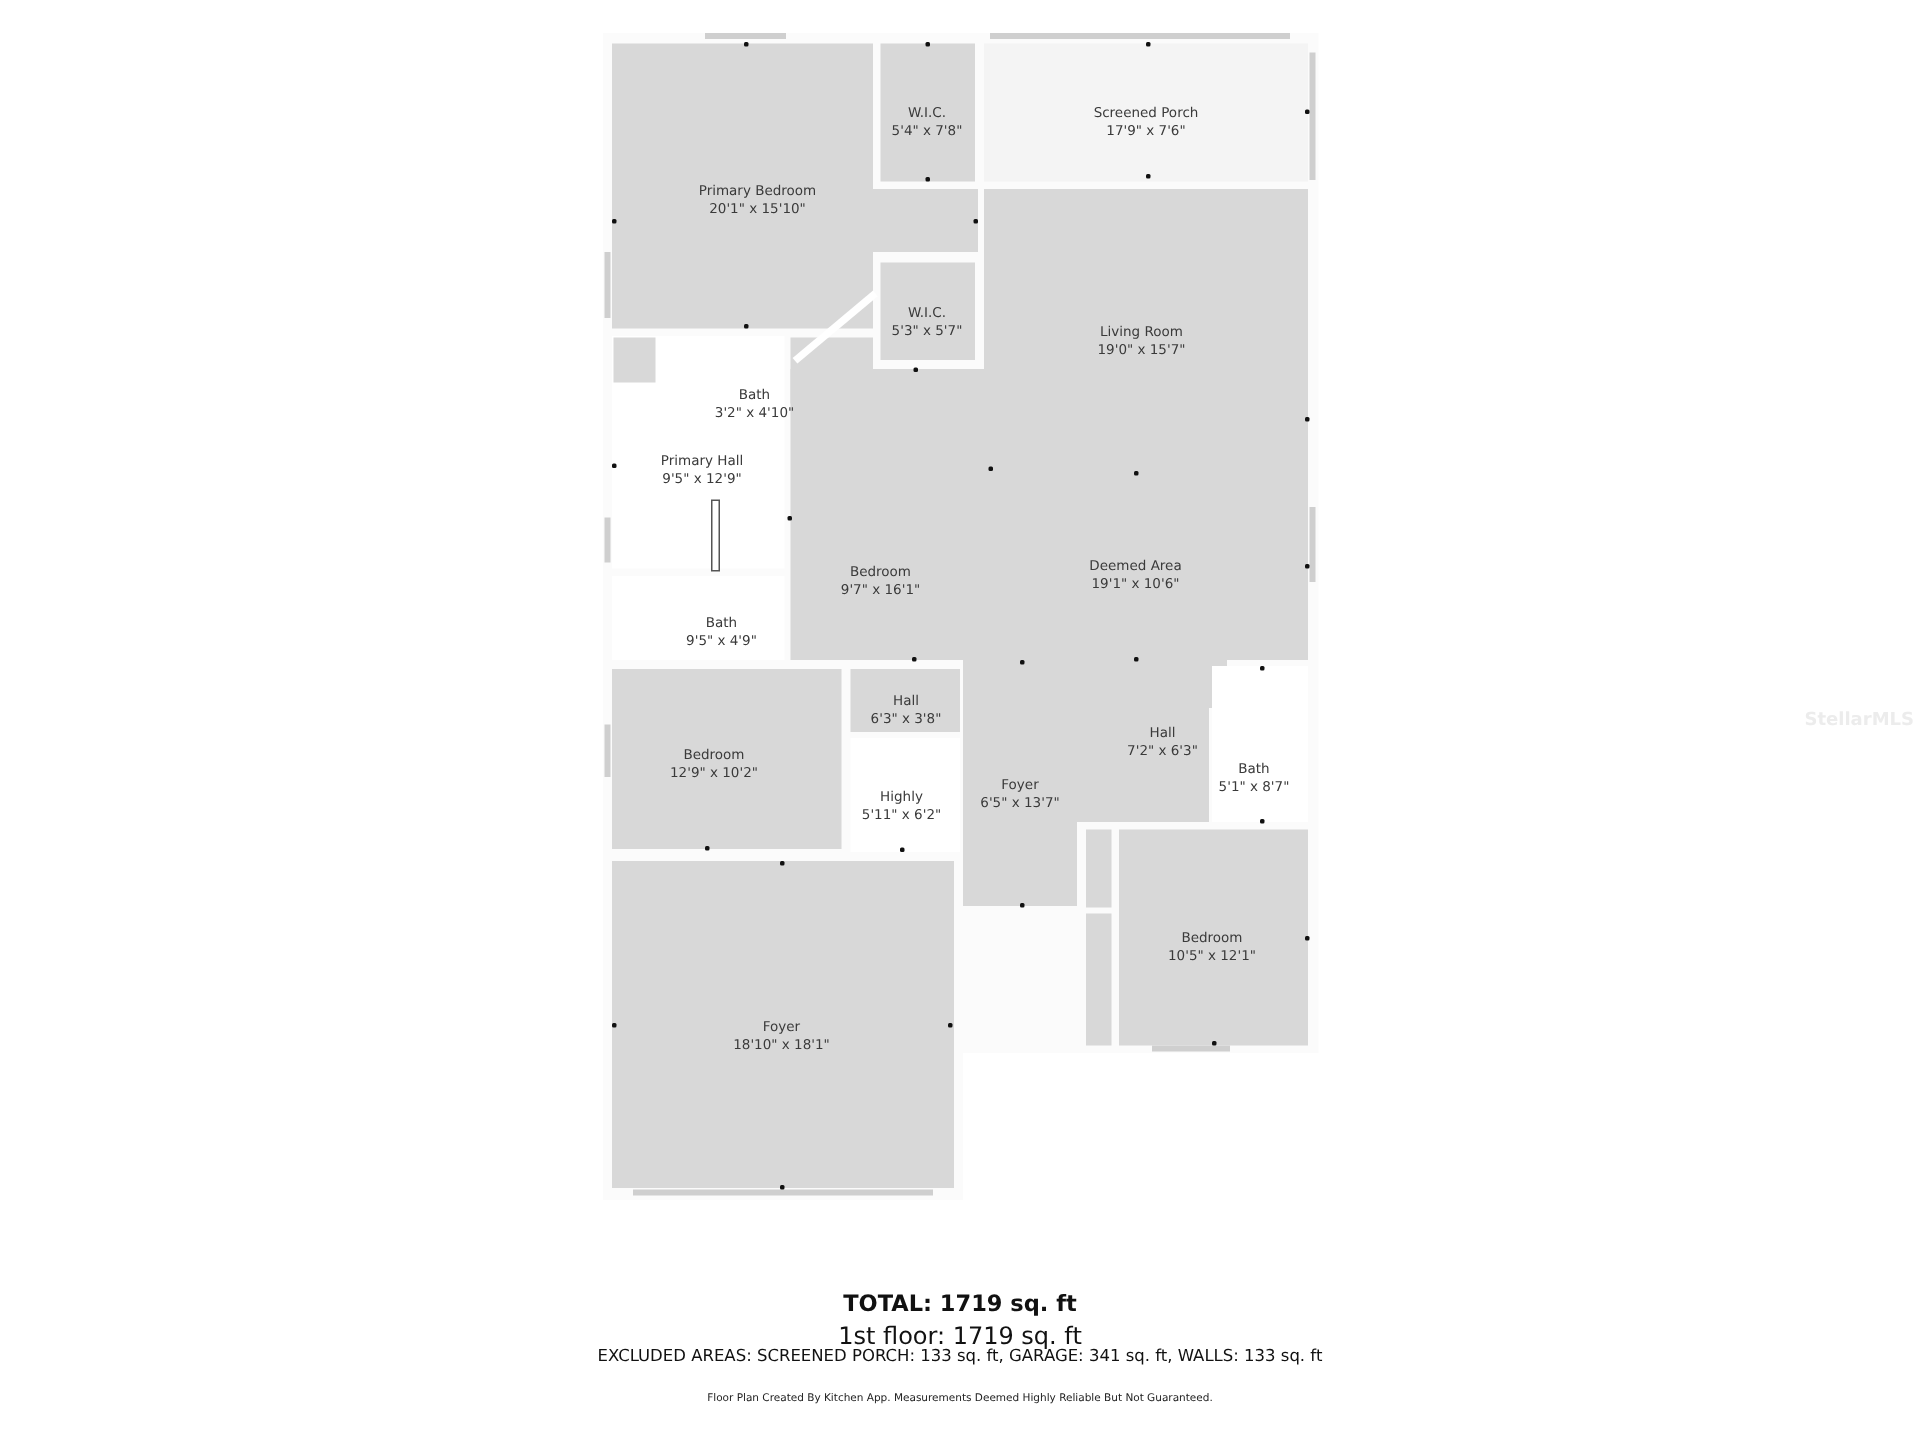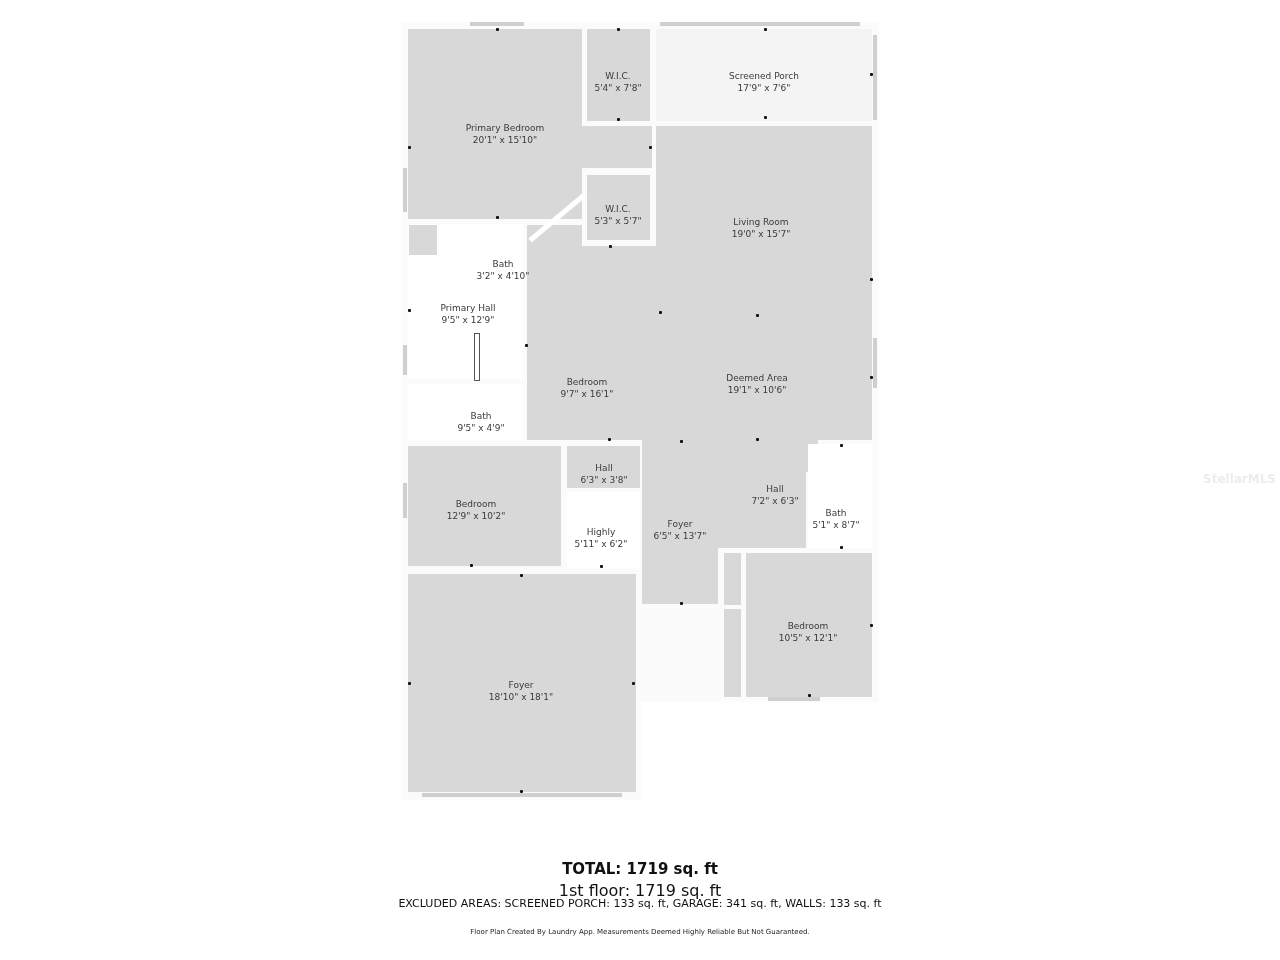--- a/index.html
+++ b/index.html
@@ -173,13 +173,13 @@
   <div class="dot" style="left:870px;top:624px;"></div>
   <div class="dot" style="left:840px;top:546px;"></div>
   <div class="dot" style="left:840px;top:444px;"></div>
 </div>
 
 <div class="wm">StellarMLS</div>
 
 <div class="footer f-total">TOTAL: 1719 sq. ft</div>
 <div class="footer f-floor">1st floor: 1719 sq. ft</div>
 <div class="footer f-excl">EXCLUDED AREAS: SCREENED PORCH: 133 sq. ft, GARAGE: 341 sq. ft, WALLS: 133 sq. ft</div>
-<div class="footer f-note">Floor Plan Created By Laundry App. Measurements Deemed Highly Reliable But Not Guaranteed.</div>
+<div class="footer f-note">Floor Plan Created By Kitchen App. Measurements Deemed Highly Reliable But Not Guaranteed.</div>
 
 </body></html>

